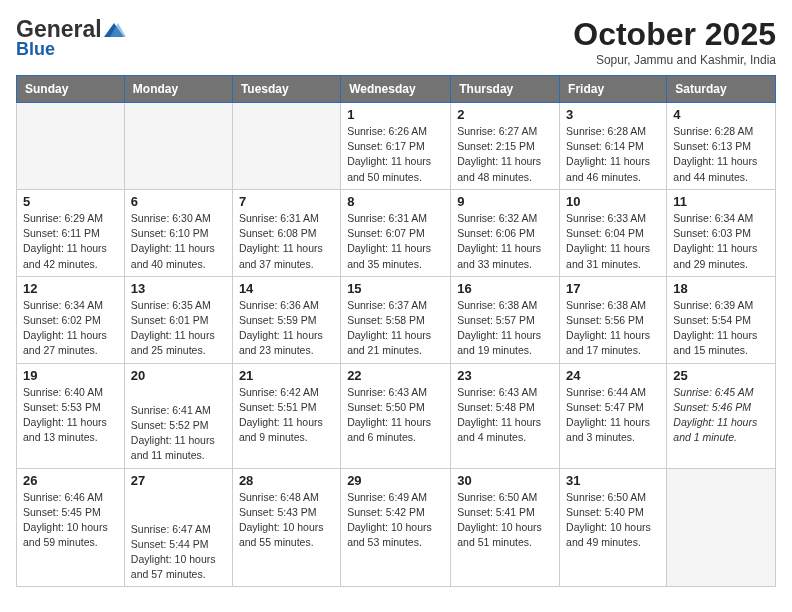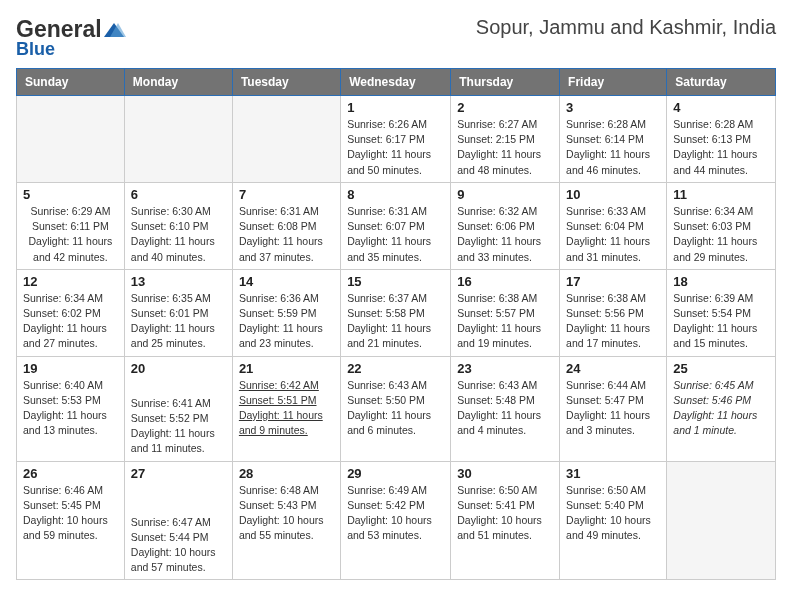--- a/index.html
+++ b/index.html
@@ -27,21 +27,21 @@
     }
     .title-block {
       text-align: right;
     }
     .month-title {
       font-size: 32px;
       font-weight: bold;
       color: #222;
     }
     .location {
-      font-size: 20px;
+      font-size: 12px;
       color: #444;
     }
     .calendar {
       width: 100%;
       border-collapse: collapse;
       font-size: 11px;
     }
     .calendar th {
       background: #737373;
       color: #fff;
@@ -93,20 +93,21 @@
     <div class="logo-row">
       <span style="font-size:23px;font-weight:bold;color:#333;">General</span>
       <svg class="logo-svg" width="22" height="18" viewBox="0 0 22 18">
         <polygon points="10,2 20,16 0,16" fill="#1a5fa8"></polygon>
         <polygon points="14,2 22,16 6,16" fill="#5a9fd4" opacity="0.6"></polygon>
       </svg>
     </div>
     <span style="font-size:18px;font-weight:bold;color:#1a5fa8;margin-top:-4px;margin-left:0;">Blue</span>
   </div>
   <div class="title-block">
+    <div class="month-title">October 2025</div>
     <div class="location">Sopur, Jammu and Kashmir, India</div>
   </div>
 </div>
 
 <table class="calendar">
   <thead>
     <tr>
     <th>Sunday</th>
         <th>Monday</th>
         <th>Tuesday</th>
@@ -146,21 +147,21 @@
           <div class="day-num">4</div>
           <div class="day-info" style="white-space: pre-line;">Sunrise: 6:28 AM
 Sunset: 6:13 PM
 Daylight: 11 hours
 and 44 minutes.</div>
         </td>
       </tr>
       <tr class="week-row">
         <td>
           <div class="day-num">5</div>
-          <div class="day-info" style="white-space: pre-line; text-align: center;">Sunrise: 6:29 AM
+          <div class="day-info" style="white-space: pre-line;">Sunrise: 6:29 AM
 Sunset: 6:11 PM
 Daylight: 11 hours
 and 42 minutes.</div>
         </td>
         <td>
           <div class="day-num">6</div>
           <div class="day-info" style="white-space: pre-line;">Sunrise: 6:30 AM
 Sunset: 6:10 PM
 Daylight: 11 hours
 and 40 minutes.</div>
@@ -262,21 +263,21 @@
         </td>
         <td>
           <div class="day-num">20</div>
           <div class="day-info" style="white-space: pre-line; margin-top: 20px;">Sunrise: 6:41 AM
 Sunset: 5:52 PM
 Daylight: 11 hours
 and 11 minutes.</div>
         </td>
         <td>
           <div class="day-num">21</div>
-          <div class="day-info" style="white-space: pre-line; text-decoration: underline;">Sunrise: 6:42 AM
+          <div class="day-info" style="white-space: pre-line;">Sunrise: 6:42 AM
 Sunset: 5:51 PM
 Daylight: 11 hours
 and 9 minutes.</div>
         </td>
         <td>
           <div class="day-num">22</div>
           <div class="day-info" style="white-space: pre-line;">Sunrise: 6:43 AM
 Sunset: 5:50 PM
 Daylight: 11 hours
 and 6 minutes.</div>

